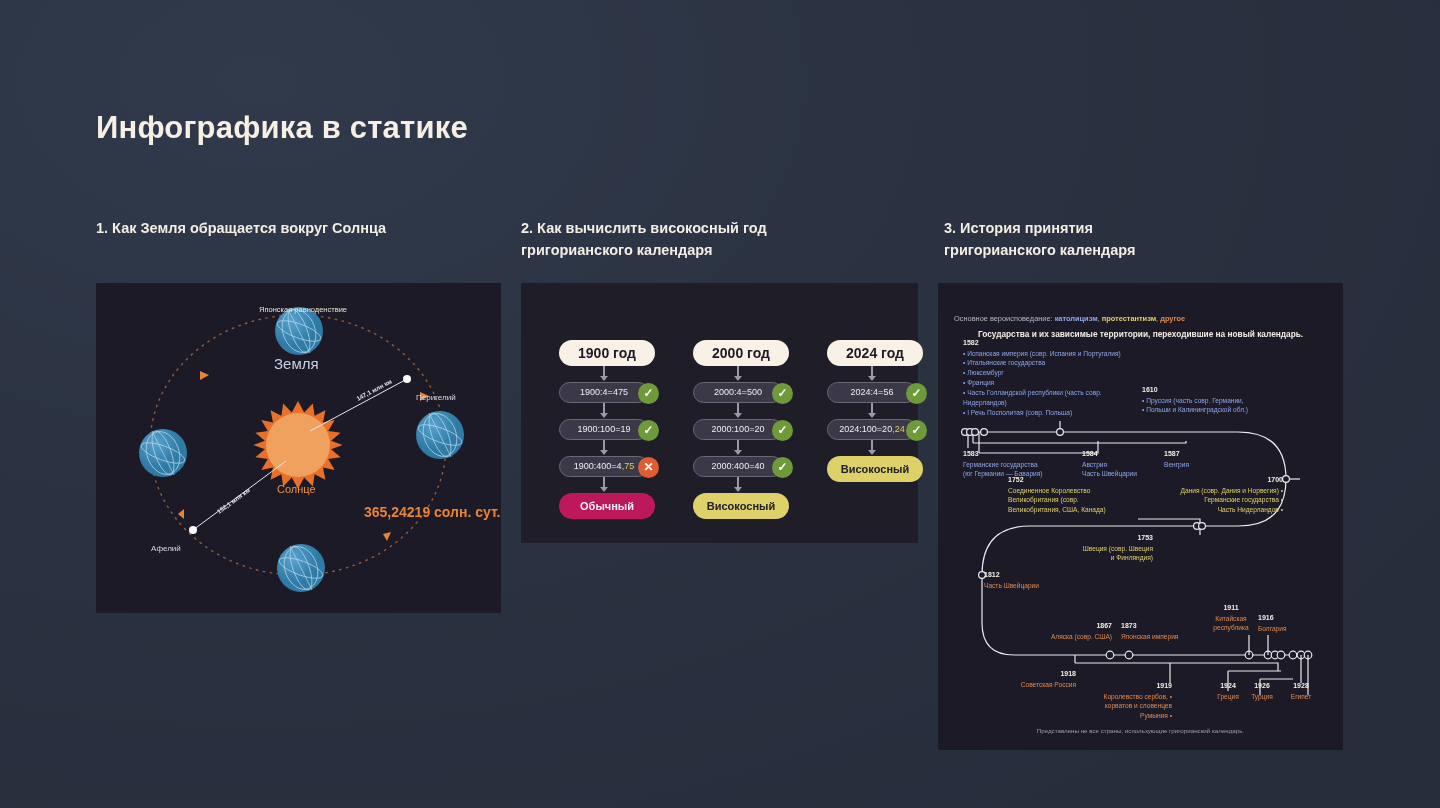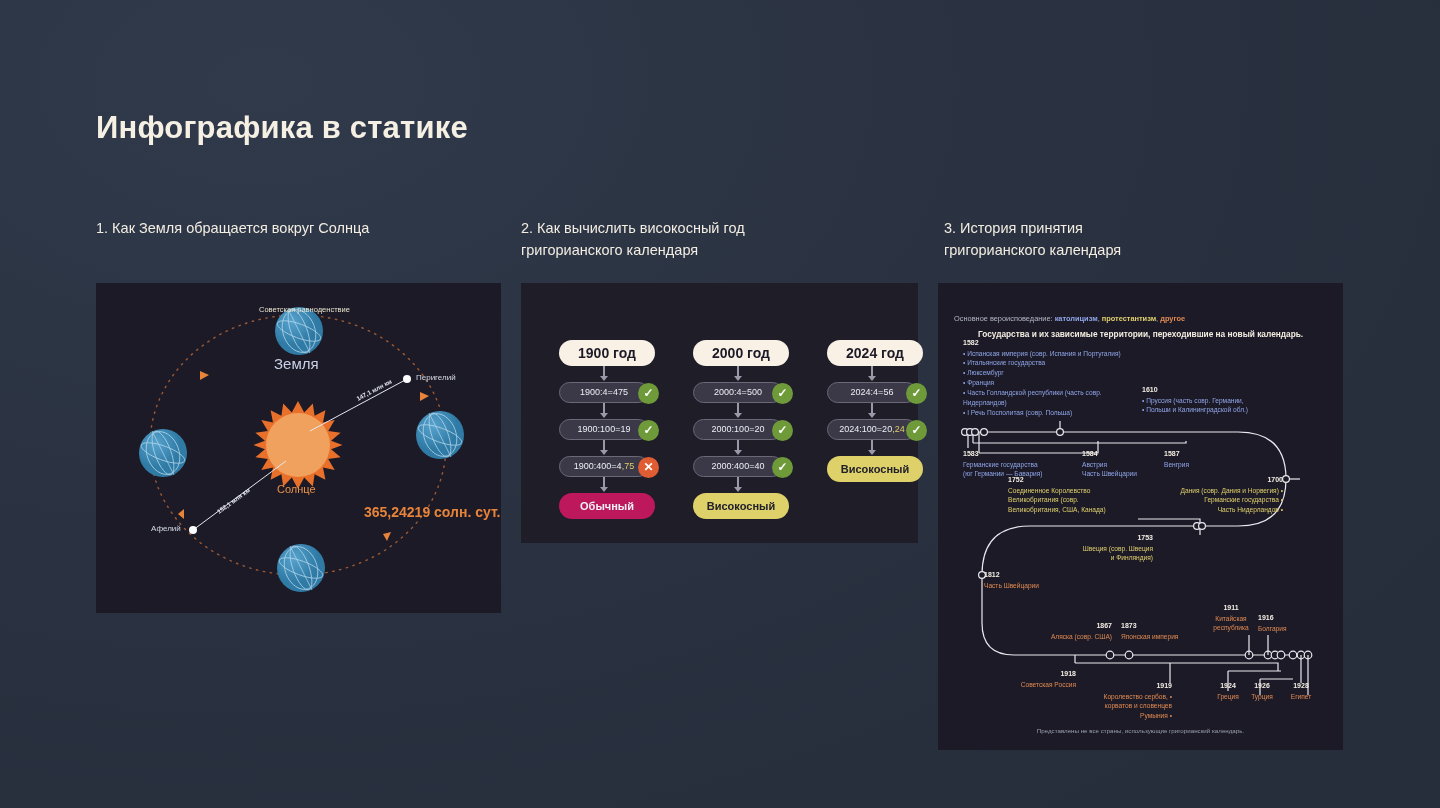--- a/index.html
+++ b/index.html
@@ -18,38 +18,38 @@
   }
 
   
   .page-title {
     position: absolute; left: 96px; top: 110px;
     font-size: 31px; font-weight: bold; color: #f6efe3;
     letter-spacing: .2px;
   }
   .col-title {
     position: absolute;
-    font-size: 14.5px; font-weight: normal; color: #f3ede2;
+    font-size: 14.5px; font-weight: bold; color: #f3ede2;
     line-height: 1.55;
     white-space: pre-line;
   }
   #t1 { left: 96px;  top: 217px; width: 400px; }
   #t2 { left: 521px; top: 217px; width: 390px; }
   #t3 { left: 944px; top: 217px; width: 390px; }
 
   
   .panel { position: absolute; background: #1c1a26; }
   #panel1 { left: 96px;  top: 283px; width: 405px; height: 330px; }
   #panel2 { left: 521px; top: 283px; width: 397px; height: 260px; background:#1e1d28; }
   #panel3 { left: 938px; top: 283px; width: 405px; height: 467px; }
 
   
   #orbitsvg { position: absolute; left: 0; top: 0; }
   .o-lbl { position: absolute; color: #ccd3e6; font-size: 8px; white-space: nowrap; }
-  .o-lbl.dim   { color: #d7dcea; }
+  .o-lbl.dim   { color: #d7dcea; margin-top: 20px; }
   .o-lbl.equin { color: #e9e3cf; font-size: 7.5px; }
   .o-lbl.earth { color: #c9d2e8; font-size: 15px; }
   .o-lbl.sun   { color: #e8924a; font-size: 11px; }
   .o-lbl.days  { color: #e8843a; font-size: 14px; font-weight: bold; }
 
   
   .ly-intro {
     position: absolute; left: 30px; top: 19px; width: 340px;
     text-align: center; color: #ddd3b4; font-size: 7.6px; line-height: 1.75;
   }
@@ -197,21 +197,21 @@
           <ellipse cx="205" cy="285" rx="16" ry="22" transform="rotate(-20 205 285)"></ellipse>
           <line x1="194" y1="263" x2="216" y2="307"></line>
           <ellipse cx="205" cy="285" rx="23" ry="7" transform="rotate(20 205 285)"></ellipse>
         </g>
       </g>
 
       <text x="262" y="118" fill="#e7e9f2" font-size="6.2" font-weight="bold" font-family="Liberation Sans, sans-serif" transform="rotate(-28 262 118)" id="svg-perih-dist">147,1 млн км</text>
       <text x="123" y="231" fill="#e7e9f2" font-size="6.2" font-weight="bold" font-family="Liberation Sans, sans-serif" transform="rotate(-36 123 231)" id="svg-aph-dist">152,1 млн км</text>
     </svg>
 
-    <div class="o-lbl equin" style="left:163px; top:22px;">Советская равноденствие</div>
+    <div class="o-lbl equin" style="left:163px; top:22px;">Японская равноденствие</div>
     <div class="o-lbl earth" style="left:178px; top:72px;">Земля</div>
     <div class="o-lbl sun" style="left:181px; top:200px;">Солнце</div>
     <div class="o-lbl dim" style="left:320px; top:90px;">Перигелий</div>
     <div class="o-lbl dim" style="left:55px; top:241px;">Афелий</div>
     <div class="o-lbl days" style="left:268px; top:221px;">365,24219 солн. сут.</div>
   </div>
 
   <div class="panel" id="panel2">
     <div class="ly-col" id="lyc0">
         <div class="ly-head">1900 год</div>

